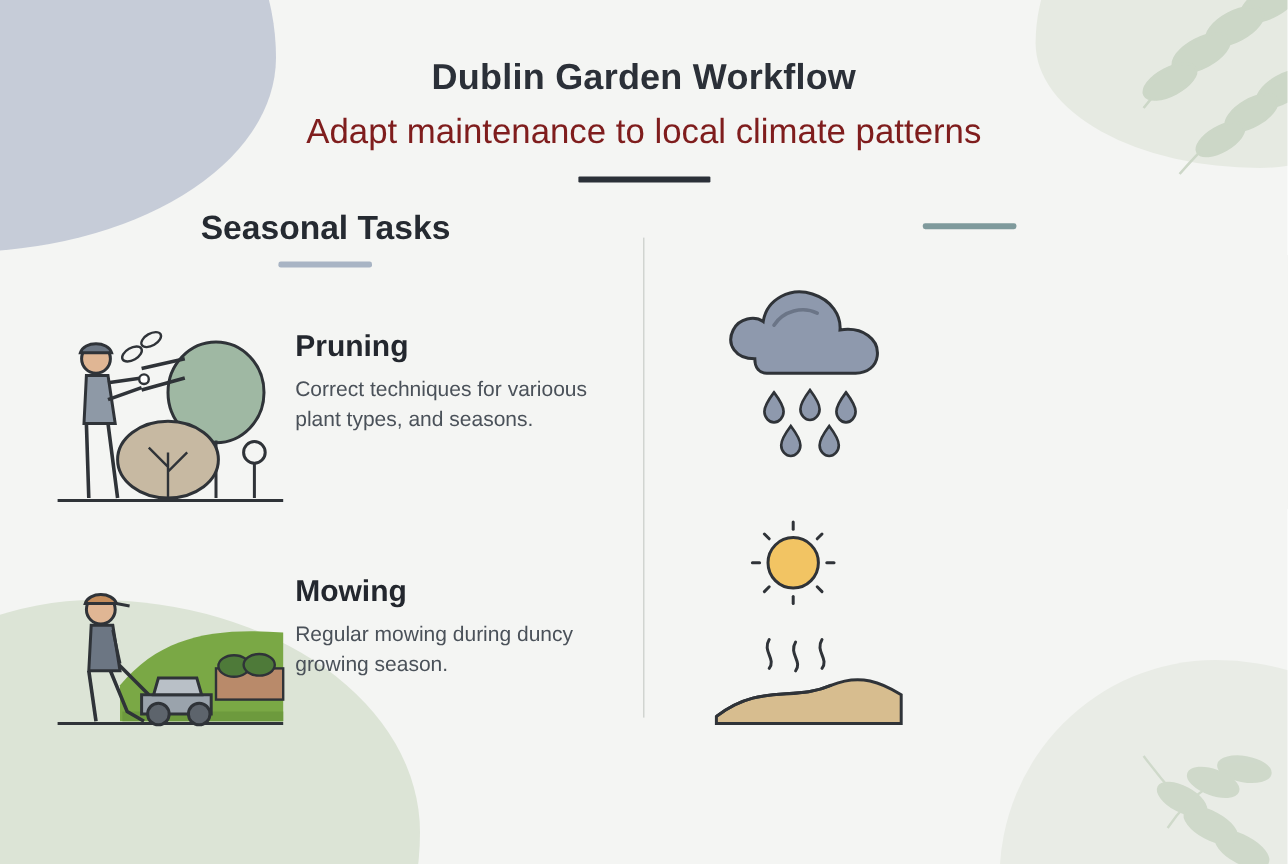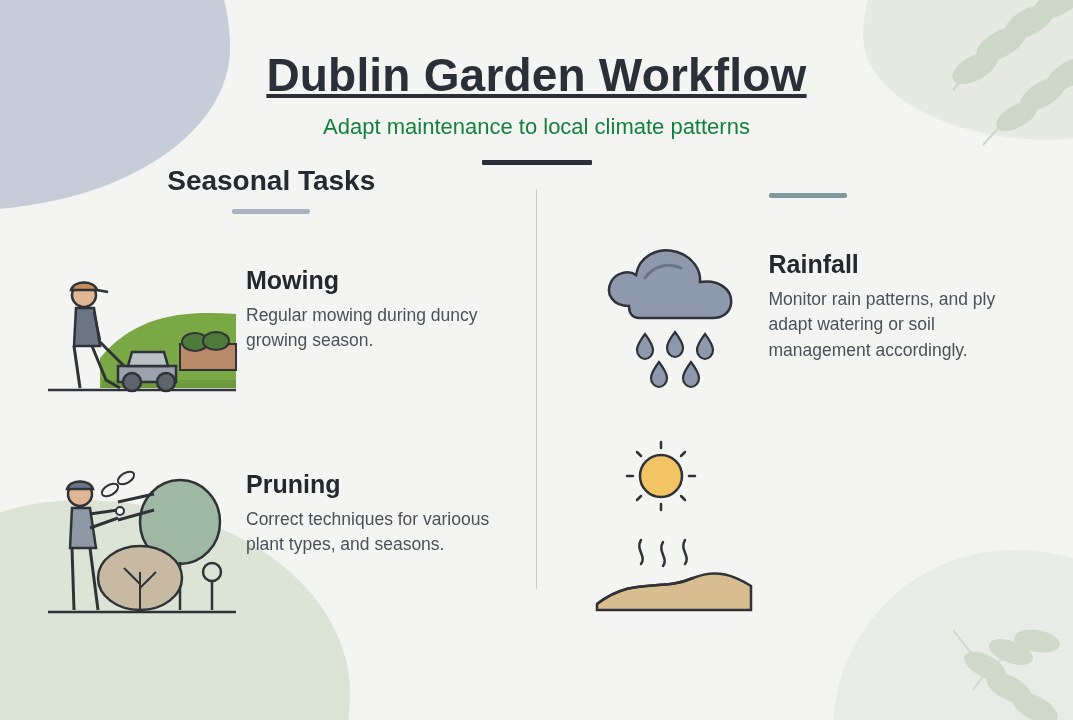--- a/index.html
+++ b/index.html
@@ -63,46 +63,45 @@
   .leaf-tr { top: -30px; right: -20px; }
   .leaf-br { bottom: -20px; right: 10px; }
 
   
   .header {
     position: relative;
     text-align: center;
     padding-top: 48px;
   }
   .title {
-    font-size: 46px;
+    font-size: 30px;
     font-weight: bold;
     color: #2b3038;
     letter-spacing: 0.2px;
-    text-decoration: underline;
   }
   .subtitle {
     margin-top: 12px;
-    font-size: 22px;
-    color: #15803d;
+    font-size: 29px;
+    color: #7f1d1d;
   }
   .rule {
     width: 110px;
     height: 5px;
     background: #2b3038;
     margin: 20px auto 0 auto;
     border-radius: 1px;
   }
 
   
   .columns {
     position: relative;
     display: flex;
+    margin-top: 22px;
     padding: 0 40px;
     box-sizing: border-box;
-    align-items: center;
   }
   .column {
     width: 50%;
     box-sizing: border-box;
   }
   .col-left  { padding-right: 34px; }
   .col-right { padding-left: 46px; }
 
   .divider {
     position: absolute;
@@ -204,20 +203,55 @@
 
   <div class="columns">
     <div class="divider"></div>
 
     <div class="column col-left">
       <div class="col-heading">Seasonal Tasks</div>
       <div class="col-underline" style="background:#a8b4c4"></div>
 
       <div class="item">
         <div class="item-figure">
+          <svg width="200" height="180" viewBox="0 0 200 180">
+
+            <ellipse cx="140" cy="70" rx="40" ry="42" fill="#9fb8a3" stroke="#2f3338" stroke-width="2.5"></ellipse>
+            <line x1="140" y1="110" x2="140" y2="158" stroke="#2f3338" stroke-width="2.5"></line>
+
+            <ellipse cx="100" cy="126" rx="42" ry="32" fill="#c7b9a2" stroke="#2f3338" stroke-width="2.5"></ellipse>
+            <path d="M100 158 L100 120 M100 132 L84 116 M100 136 L116 120" stroke="#2f3338" stroke-width="2" fill="none"></path>
+
+            <circle cx="172" cy="120" r="9" fill="none" stroke="#2f3338" stroke-width="2.5"></circle>
+            <line x1="172" y1="129" x2="172" y2="158" stroke="#2f3338" stroke-width="2.5"></line>
+
+            <ellipse cx="70" cy="38" rx="9" ry="5" fill="none" stroke="#2f3338" stroke-width="2" transform="rotate(-30 70 38)"></ellipse>
+            <ellipse cx="86" cy="26" rx="9" ry="5" fill="none" stroke="#2f3338" stroke-width="2" transform="rotate(-30 86 26)"></ellipse>
+
+            <line x1="8" y1="160" x2="196" y2="160" stroke="#2f3338" stroke-width="2.5"></line>
+
+            <circle cx="40" cy="42" r="12" fill="#e0b694" stroke="#2f3338" stroke-width="2.5"></circle>
+            <path d="M27 37 C30 27 50 27 53 37 Z" fill="#6c7683" stroke="#2f3338" stroke-width="2.5"></path>
+            <path d="M32 56 L50 56 L56 96 L30 96 Z" fill="#8e99a6" stroke="#2f3338" stroke-width="2.5"></path>
+            <path d="M50 62 L78 58" stroke="#2f3338" stroke-width="3" fill="none"></path>
+            <path d="M50 76 L78 66" stroke="#2f3338" stroke-width="3" fill="none"></path>
+
+            <path d="M78 50 L114 42 M78 68 L114 58" stroke="#2f3338" stroke-width="3" fill="none"></path>
+            <circle cx="80" cy="59" r="4" fill="#fff" stroke="#2f3338" stroke-width="2"></circle>
+            <path d="M32 96 L34 158 M50 96 L58 158" stroke="#2f3338" stroke-width="3" fill="none"></path>
+          </svg>
+        </div>
+        <div class="item-text">
+          <div class="item-title">Pruning</div>
+          <div class="item-desc">Correct techniques for varioous plant types, and seasons.</div>
+        </div>
+      </div>
+
+      <div class="item">
+        <div class="item-figure">
           <svg width="200" height="170" viewBox="0 0 200 170">
 
             <path d="M60 110 C95 68 140 62 196 66 L196 140 L60 140 Z" fill="#7aa845"></path>
             <path d="M62 132 L196 132 L196 140 L62 140 Z" fill="#6d9a3d"></path>
 
             <rect x="140" y="96" width="56" height="26" fill="#b98a6a" stroke="#2f3338" stroke-width="2"></rect>
             <ellipse cx="155" cy="94" rx="13" ry="9" fill="#4e7a39" stroke="#2f3338" stroke-width="2"></ellipse>
             <ellipse cx="176" cy="93" rx="13" ry="9" fill="#4e7a39" stroke="#2f3338" stroke-width="2"></ellipse>
 
             <line x1="8" y1="142" x2="196" y2="142" stroke="#2f3338" stroke-width="2.5"></line>
@@ -233,79 +267,40 @@
             <path d="M57 42 L68 44" stroke="#2f3338" stroke-width="2.5" fill="none"></path>
             <path d="M36 60 L54 60 L60 98 L34 98 Z" fill="#6c7683" stroke="#2f3338" stroke-width="2.5"></path>
             <path d="M54 64 L60 92" stroke="#2f3338" stroke-width="2.5" fill="none"></path>
             <path d="M34 98 L40 140" stroke="#2f3338" stroke-width="3" fill="none"></path>
             <path d="M52 98 L66 132 L80 140" stroke="#2f3338" stroke-width="3" fill="none"></path>
           </svg>
         </div>
         <div class="item-text">
           <div class="item-title">Mowing</div>
           <div class="item-desc">Regular mowing during duncy growing season.</div>
-        </div>
-      </div>
-
-      <div class="item">
-        <div class="item-figure">
-          <svg width="200" height="180" viewBox="0 0 200 180">
-
-            <ellipse cx="140" cy="70" rx="40" ry="42" fill="#9fb8a3" stroke="#2f3338" stroke-width="2.5"></ellipse>
-            <line x1="140" y1="110" x2="140" y2="158" stroke="#2f3338" stroke-width="2.5"></line>
-
-            <ellipse cx="100" cy="126" rx="42" ry="32" fill="#c7b9a2" stroke="#2f3338" stroke-width="2.5"></ellipse>
-            <path d="M100 158 L100 120 M100 132 L84 116 M100 136 L116 120" stroke="#2f3338" stroke-width="2" fill="none"></path>
-
-            <circle cx="172" cy="120" r="9" fill="none" stroke="#2f3338" stroke-width="2.5"></circle>
-            <line x1="172" y1="129" x2="172" y2="158" stroke="#2f3338" stroke-width="2.5"></line>
-
-            <ellipse cx="70" cy="38" rx="9" ry="5" fill="none" stroke="#2f3338" stroke-width="2" transform="rotate(-30 70 38)"></ellipse>
-            <ellipse cx="86" cy="26" rx="9" ry="5" fill="none" stroke="#2f3338" stroke-width="2" transform="rotate(-30 86 26)"></ellipse>
-
-            <line x1="8" y1="160" x2="196" y2="160" stroke="#2f3338" stroke-width="2.5"></line>
-
-            <circle cx="40" cy="42" r="12" fill="#e0b694" stroke="#2f3338" stroke-width="2.5"></circle>
-            <path d="M27 37 C30 27 50 27 53 37 Z" fill="#6c7683" stroke="#2f3338" stroke-width="2.5"></path>
-            <path d="M32 56 L50 56 L56 96 L30 96 Z" fill="#8e99a6" stroke="#2f3338" stroke-width="2.5"></path>
-            <path d="M50 62 L78 58" stroke="#2f3338" stroke-width="3" fill="none"></path>
-            <path d="M50 76 L78 66" stroke="#2f3338" stroke-width="3" fill="none"></path>
-
-            <path d="M78 50 L114 42 M78 68 L114 58" stroke="#2f3338" stroke-width="3" fill="none"></path>
-            <circle cx="80" cy="59" r="4" fill="#fff" stroke="#2f3338" stroke-width="2"></circle>
-            <path d="M32 96 L34 158 M50 96 L58 158" stroke="#2f3338" stroke-width="3" fill="none"></path>
-          </svg>
-        </div>
-        <div class="item-text">
-          <div class="item-title">Pruning</div>
-          <div class="item-desc">Correct techniques for varioous plant types, and seasons.</div>
         </div>
       </div>
     </div>
 
     <div class="column col-right">
       <div class="col-underline" style="background:#7f9a9c"></div>
 
       <div class="item">
         <div class="item-figure">
           <svg width="180" height="170" viewBox="0 0 180 170">
             <path d="M46 74 C30 74 22 62 28 50 C33 40 46 38 53 43 C56 24 76 14 94 20 C110 25 118 38 117 50 C136 47 150 58 148 72 C147 80 140 86 130 86 L56 86 C50 86 46 82 46 74 Z" fill="#8e99ad" stroke="#2f3338" stroke-width="2.5"></path>
             <path d="M62 46 C70 34 86 30 98 36" fill="none" stroke="#6b7587" stroke-width="3" stroke-linecap="round"></path>
             <g fill="#8e99ad" stroke="#2f3338" stroke-width="2.2">
               <path d="M62 102 C68 110 70 114 70 118 C70 123 66 127 62 127 C58 127 54 123 54 118 C54 114 56 110 62 102 Z"></path>
               <path d="M92 100 C98 108 100 112 100 116 C100 121 96 125 92 125 C88 125 84 121 84 116 C84 112 86 108 92 100 Z"></path>
               <path d="M122 102 C128 110 130 114 130 118 C130 123 126 127 122 127 C118 127 114 123 114 118 C114 114 116 110 122 102 Z"></path>
               <path d="M76 130 C82 138 84 142 84 146 C84 151 80 155 76 155 C72 155 68 151 68 146 C68 142 70 138 76 130 Z"></path>
               <path d="M108 130 C114 138 116 142 116 146 C116 151 112 155 108 155 C104 155 100 151 100 146 C100 142 102 138 108 130 Z"></path>
             </g>
           </svg>
-        </div>
-        <div class="item-text">
-          <div class="item-title">Rainfall</div>
-          <div class="item-desc">Monitor rain patterns, and ply adapt watering or soil management accordingly.</div>
         </div>
       </div>
 
       <div class="item">
         <div class="item-figure">
           <svg width="180" height="180" viewBox="0 0 180 180">
             <circle cx="78" cy="40" r="21" fill="#f2c463" stroke="#2f3338" stroke-width="2.5"></circle>
             <g stroke="#2f3338" stroke-width="2.5" stroke-linecap="round">
               <line x1="78" y1="6" x2="78" y2="12"></line>
               <line x1="78" y1="68" x2="78" y2="74"></line>

